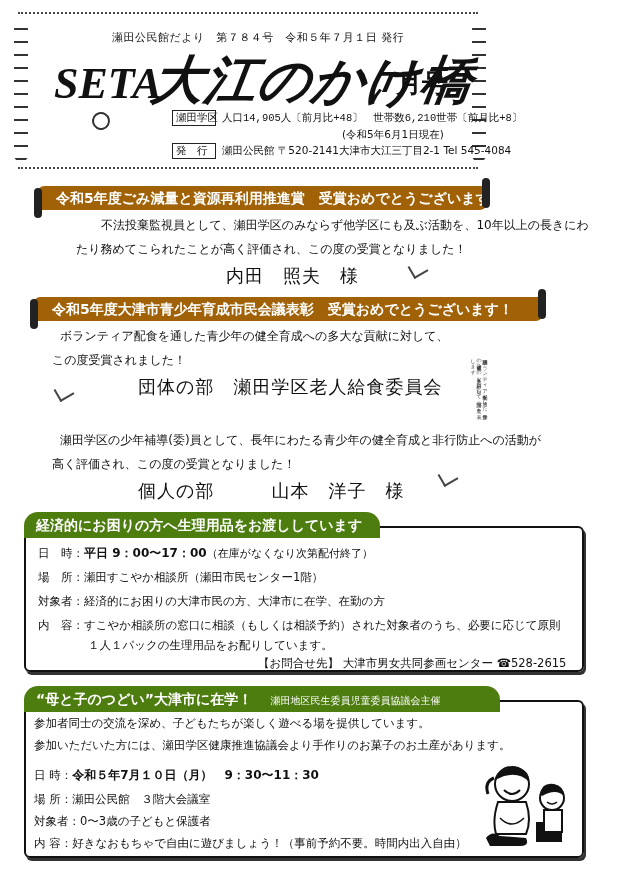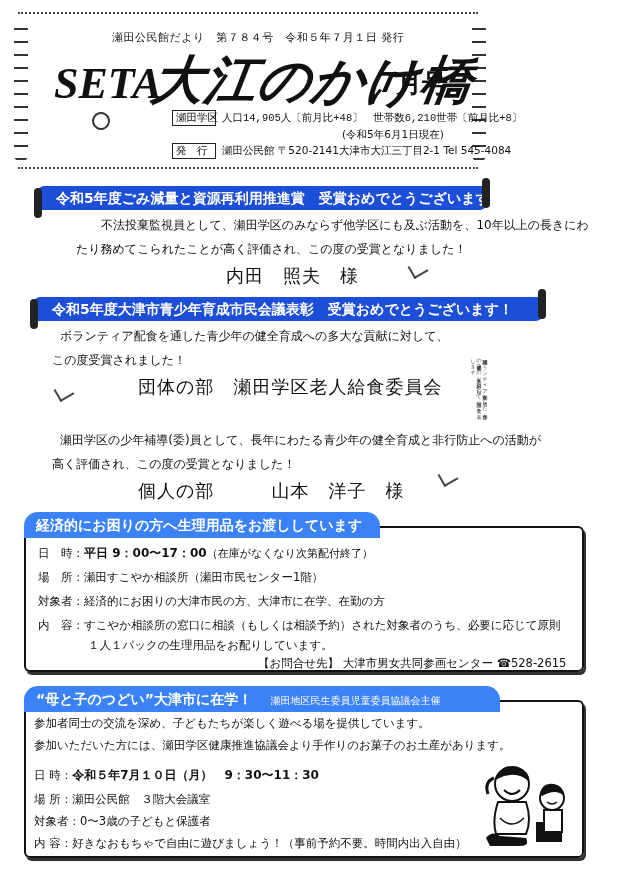--- a/index.html
+++ b/index.html
@@ -22,34 +22,34 @@
   .seta { left: 54px; top: 58px; font-family: "Liberation Serif", serif; font-style: italic; font-weight: bold; font-size: 44px; }
   .title-main { left: 152px; top: 46px; font-family: "DejaVu Serif", serif; font-style: italic; font-weight: bold; font-size: 52px; letter-spacing: 1px; transform: skewX(-8deg); }
   .issue-month { left: 378px; top: 66px; font-weight: bold; font-size: 26px; }
   .info-row { left: 172px; font-size: 10.5px; white-space: nowrap; }
   .info-label { display: inline-block; border: 1px solid #222; padding: 0 3px; margin-right: 6px; font-size: 10.5px; width: 44px; text-align: justify; }
   .info-note { left: 342px; top: 128px; font-size: 10.5px; }
   .lantern { left: 92px; top: 112px; width: 18px; height: 18px; border: 2px solid #333; border-radius: 50%; transform: rotate(30deg); }
 
   
   .banner {
-    background: #1d4ed8; color: #fff; font-size: 14px; font-weight: bold;
+    background: #a16207; color: #fff; font-size: 14px; font-weight: bold;
     height: 24px; line-height: 24px; padding-left: 18px; white-space: nowrap;
     border-radius: 6px 4px 6px 4px;
   }
   .banner::before { content: ""; position: absolute; left: -4px; top: 2px; width: 8px; height: 30px; background: #222; border-radius: 4px; }
   .banner::after { content: ""; position: absolute; right: -4px; top: -8px; width: 8px; height: 30px; background: #222; border-radius: 4px; }
 
   .para { font-size: 12px; line-height: 24px; white-space: nowrap; }
   .name-line { font-size: 18px; font-weight: normal; white-space: nowrap; letter-spacing: 1px; }
 
   
   .box { border: 2px solid #111; border-radius: 6px; box-shadow: 2px 3px 0 #333; }
   .tab-head {
-    background: #3b82f6; color: #fff; font-weight: bold; font-size: 14px;
+    background: #4d7c0f; color: #fff; font-weight: bold; font-size: 14px;
     height: 26px; line-height: 26px; padding: 0 12px; border-radius: 14px 14px 0 0;
     white-space: nowrap;
   }
   .tab-head .sub { font-size: 10px; font-weight: normal; margin-left: 18px; }
   .row { font-size: 11.5px; white-space: nowrap; line-height: 22px; }
   .row .lbl { display: inline-block; }
   .row .big { font-size: 12px; font-weight: bold; }
   .row .small { font-size: 11px; }
 
   .figure { background: transparent; }

